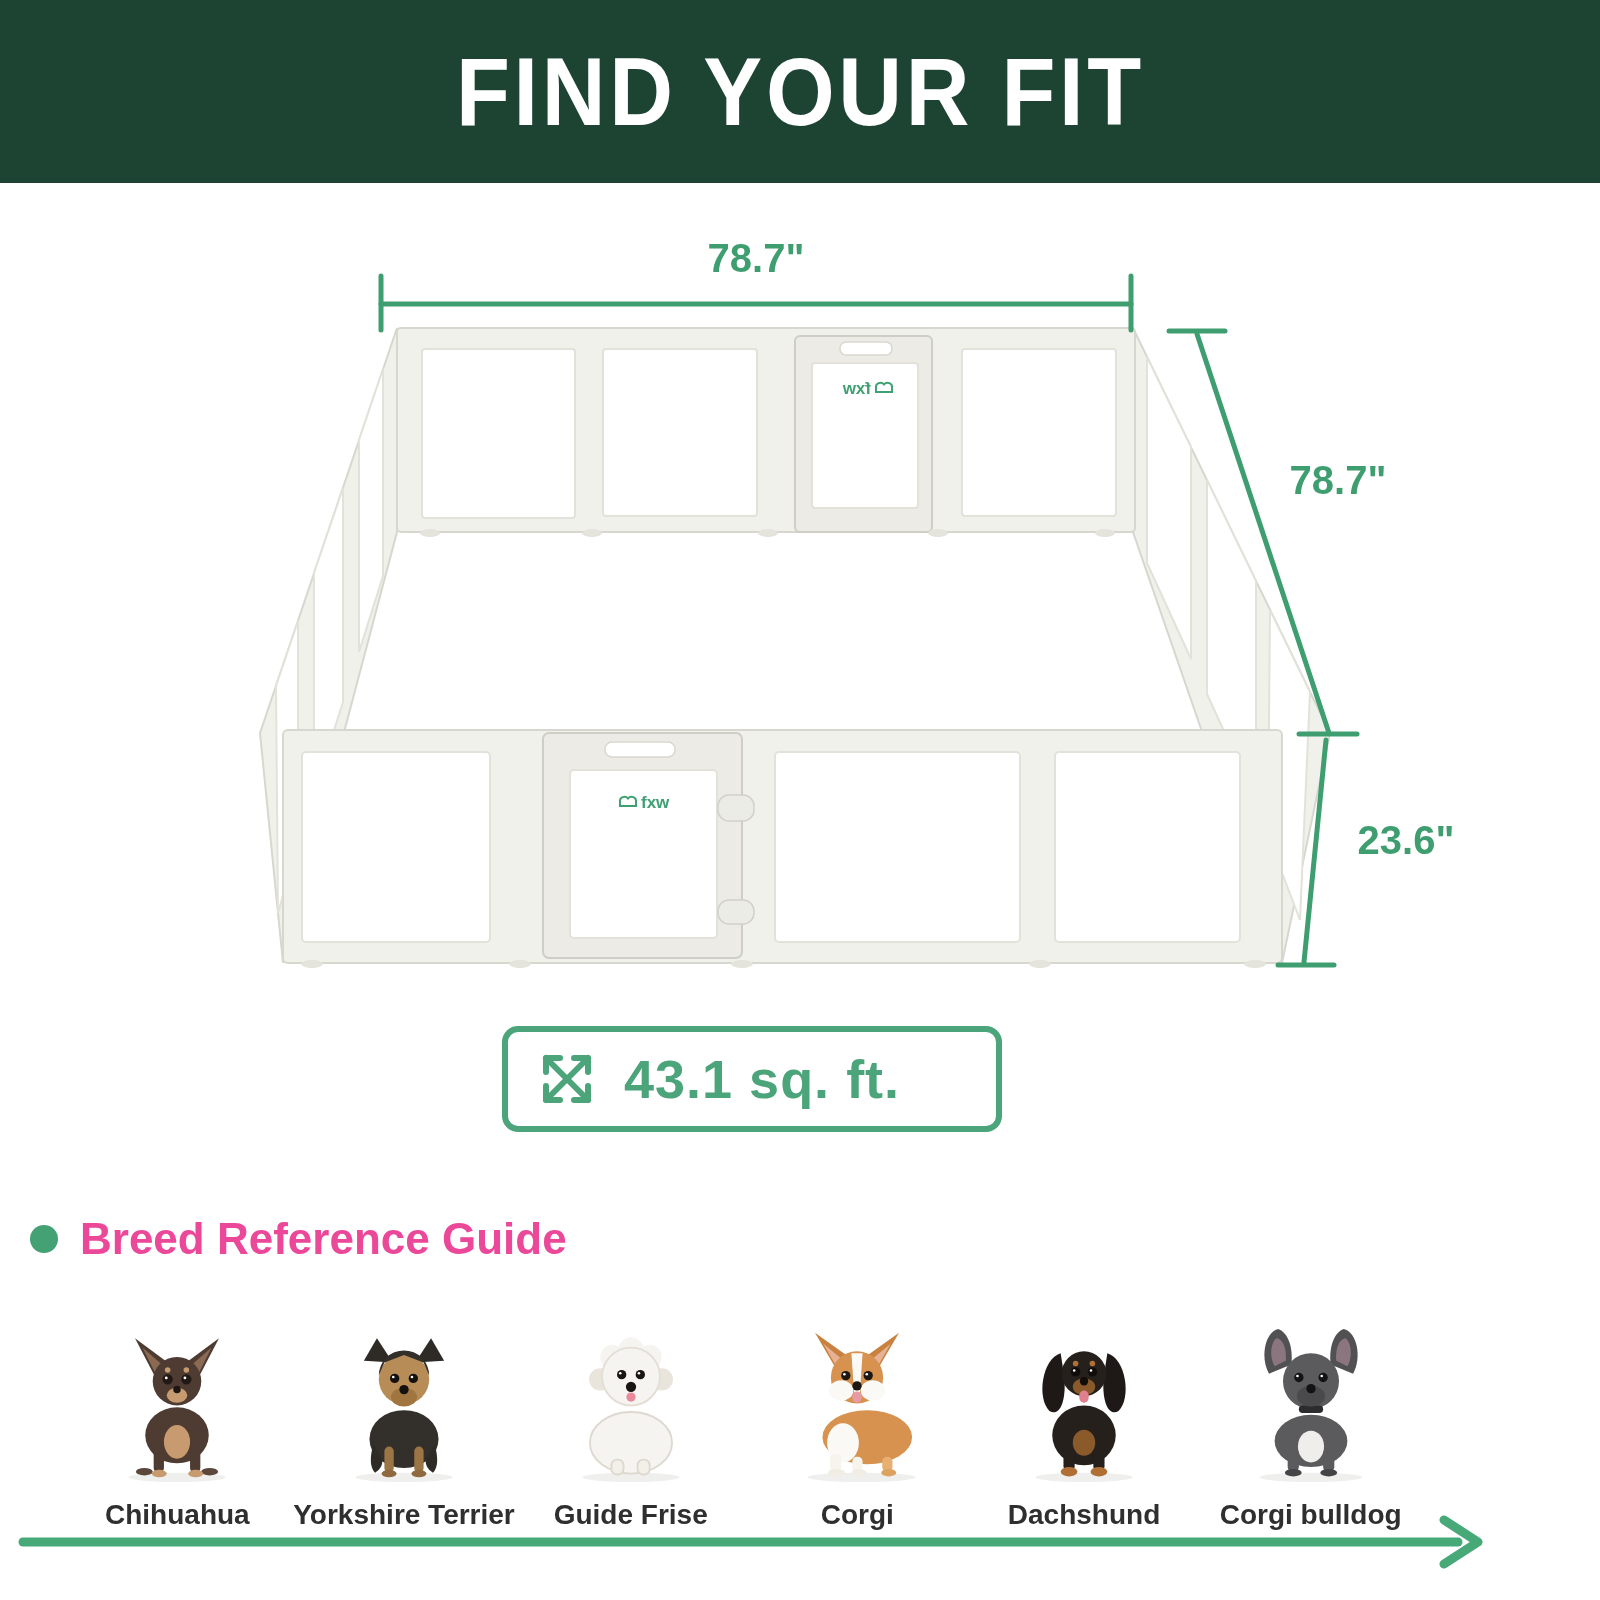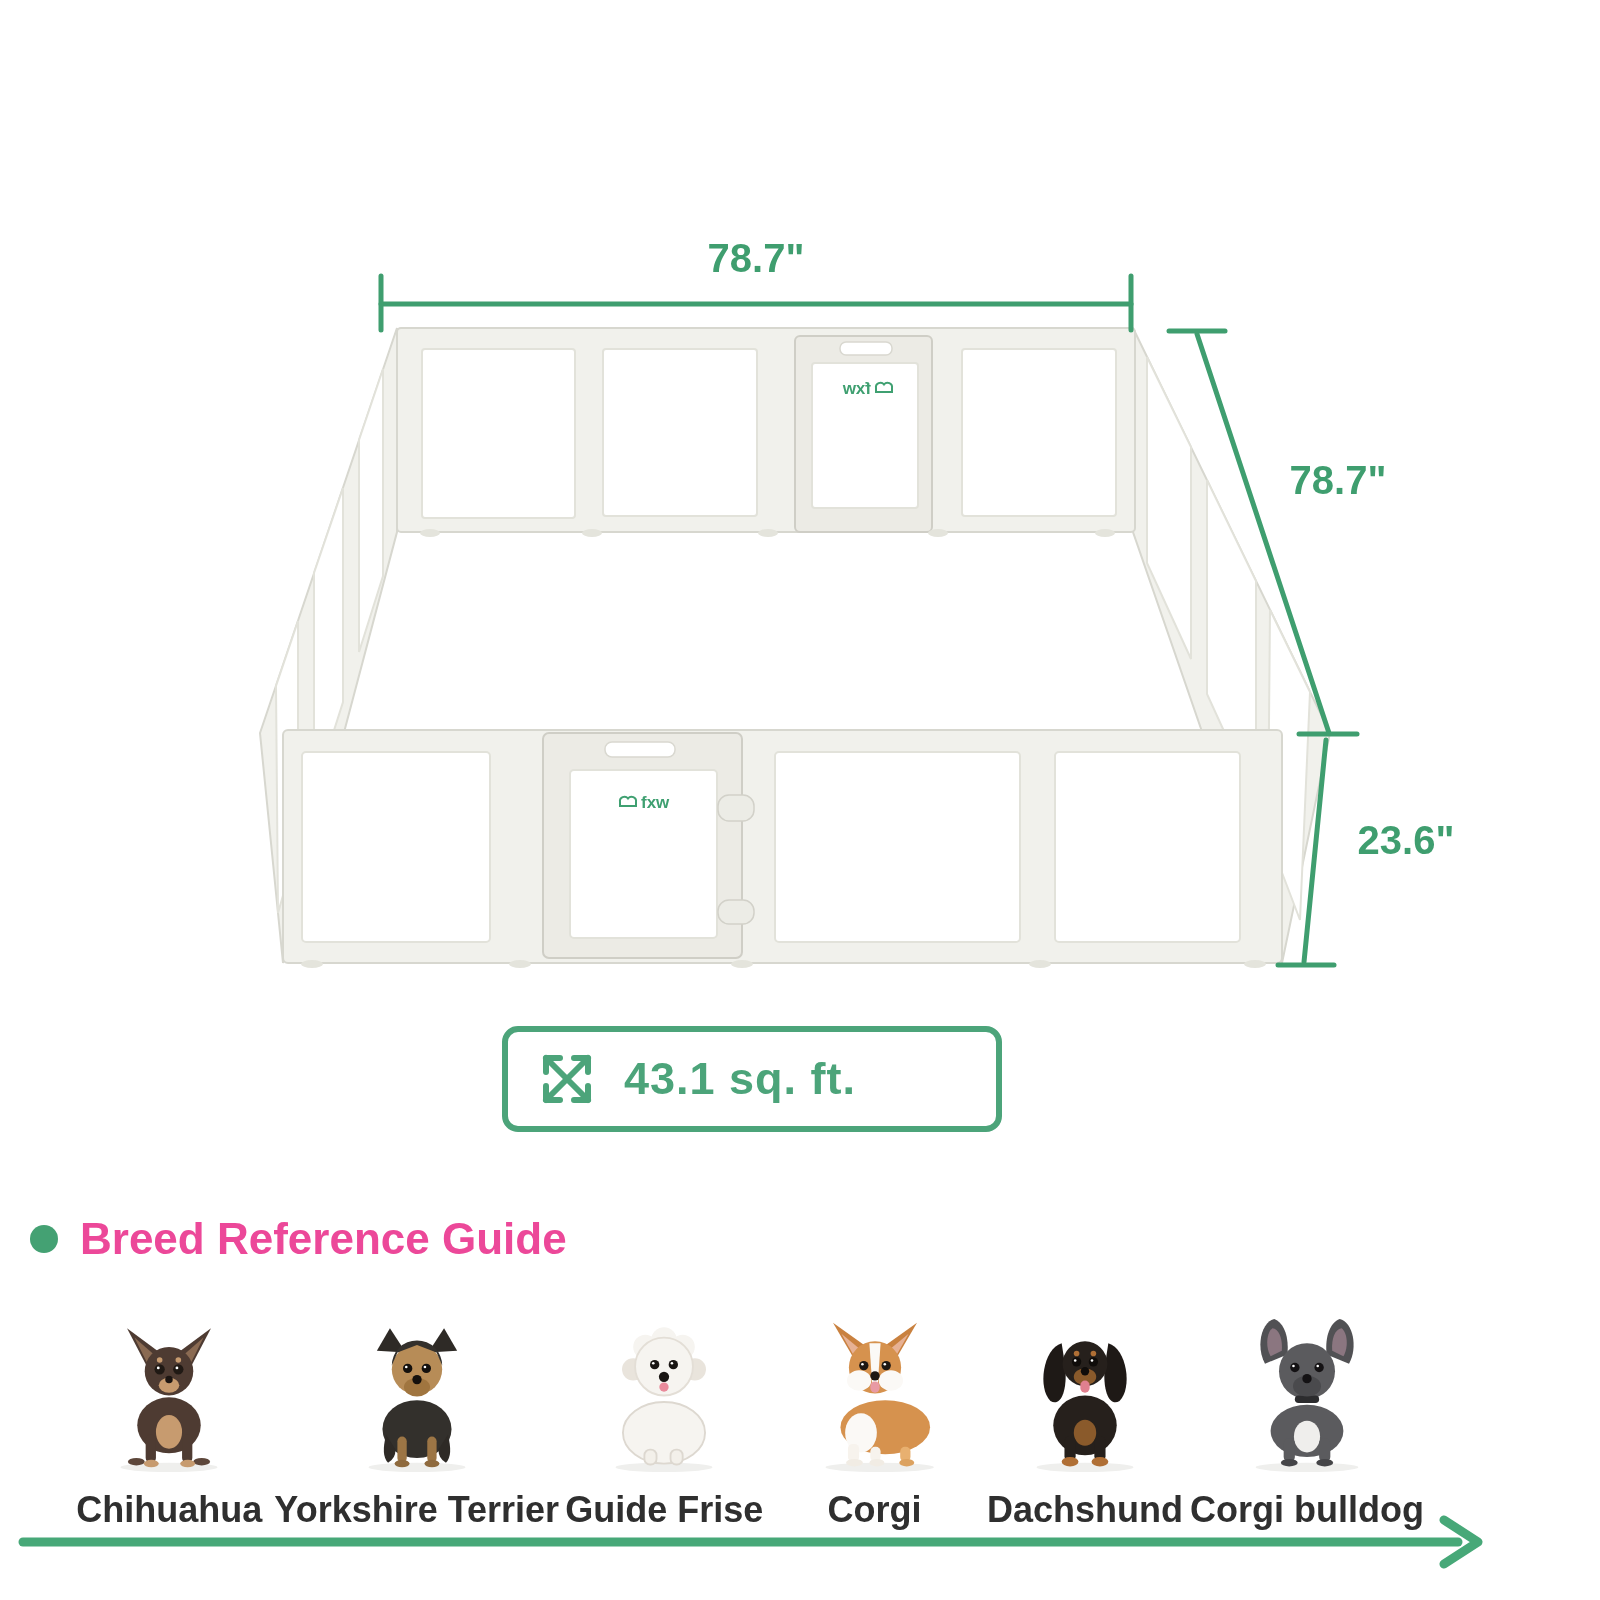--- a/index.html
+++ b/index.html
@@ -24,37 +24,40 @@
   
   .dim-label{position:absolute;color:#3f9e6f;font-size:40px;font-weight:700;text-align:center;
              white-space:nowrap;}
   .dim-w{left:606px;top:236px;width:300px;}
   .dim-d{left:1258px;top:458px;width:160px;}
   .dim-h{left:1326px;top:818px;width:160px;}
   
   .area-badge{position:absolute;left:502px;top:1026px;width:500px;height:106px;box-sizing:border-box;
               border:6px solid #4ca47a;border-radius:16px;display:flex;align-items:center;
               padding:0 22px;gap:20px;background:#ffffff;}
-  .area-text{color:#4ca47a;font-size:45px;font-weight:800;white-space:nowrap;letter-spacing:1px;}
+  .area-text{color:#4ca47a;font-size:54px;font-weight:800;white-space:nowrap;letter-spacing:1px;}
   
   .heading-row{position:absolute;left:30px;top:1214px;display:flex;align-items:center;gap:22px;}
   .bullet{width:28px;height:28px;border-radius:50%;background:#44a173;flex:0 0 auto;}
   .heading-row h2{margin:0;font-size:44px;font-weight:700;color:#ec4899;white-space:nowrap;}
   .breeds-row{position:absolute;left:64px;top:1296px;width:1360px;height:235px;display:flex;}
   .breed{flex:1 1 0;margin:0;display:flex;flex-direction:column;align-items:center;
          justify-content:flex-end;}
   .breed svg{width:196px;height:168px;}
-  .breed figcaption{margin-top:10px;font-size:36px;font-weight:700;color:#2f2f2f;white-space:nowrap;}
+  .breed figcaption{margin-top:10px;font-size:28px;font-weight:700;color:#2f2f2f;white-space:nowrap;}
   .axis{position:absolute;left:0;top:1512px;width:1600px;height:62px;}
 </style>
 </head>
 <body>
 
 <div class="stage">
 
+  <header class="banner">
+    <h1>FIND YOUR FIT</h1>
+  </header>
 
   <svg class="playpen" viewBox="0 0 1600 1050">
 
     <g>
       <polygon class="frame" points="397,328 260,733 283,963 397,532"></polygon>
       <polygon class="win" points="383,369 359,440 359,652 383,576"></polygon>
       <polygon class="win" points="343,488 314,573 314,793 343,702"></polygon>
       <polygon class="win" points="298,621 276,686 278,913 298,843"></polygon>
     </g>
 

